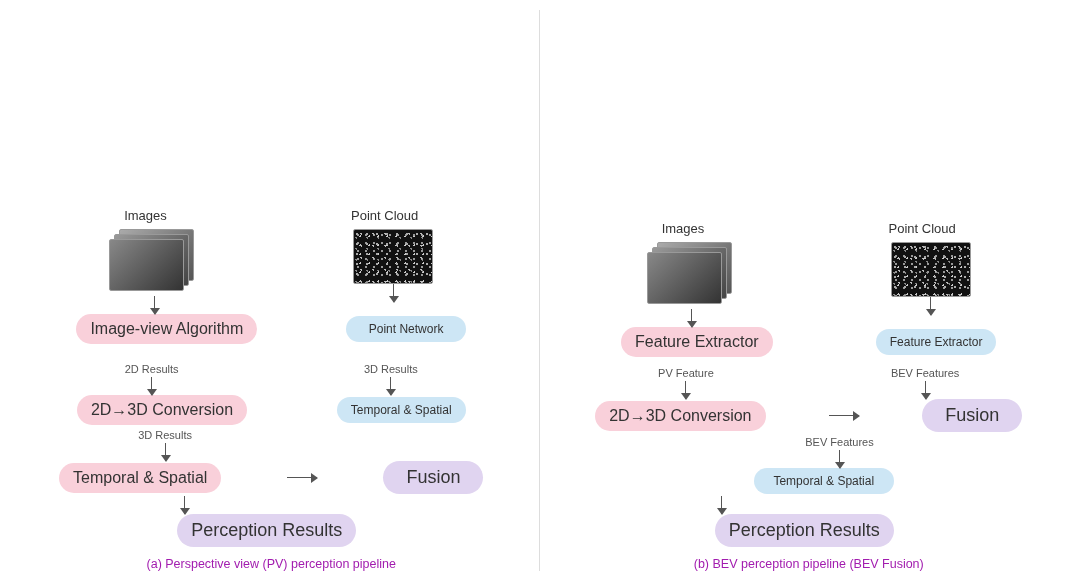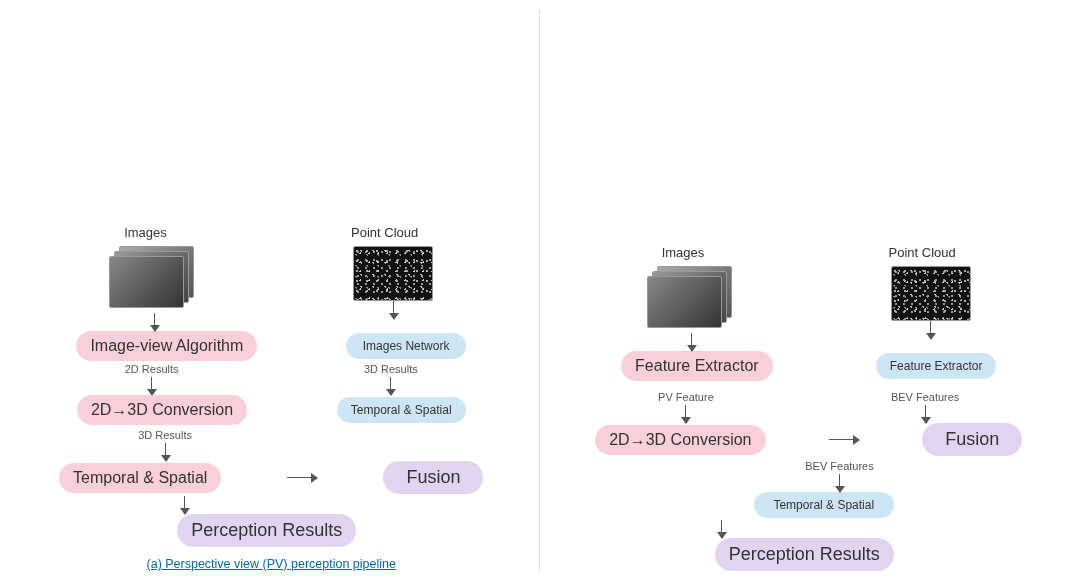--- a/index.html
+++ b/index.html
@@ -145,24 +145,23 @@
       width: 46%;
     }
 
     .diag-b {
       width: 46%;
     }
 
     
     .bottom-caption {
       font-size: 12.5px;
-      color: #0369a1;
+      color: #a21caf;
       margin-top: 8px;
       text-align: center;
-      text-decoration: underline;
     }
   </style>
 </head>
 <body>
 
 <div class="diagrams-container">
 
   <div class="diagram diag-a">
 
     <div style="display:flex; width:100%; justify-content:space-around; margin-bottom:6px;">
@@ -191,25 +190,25 @@
         </div>
         <div class="arrow-down"></div>
       </div>
     </div>
 
     <div style="display:flex; width:100%; justify-content:space-around; align-items:center; margin-bottom:0;">
       <div class="box-pink">
         <span>Image-view Algorithm</span>
       </div>
       <div class="box-blue">
-        <span>Images Network</span>
-      </div>
-    </div>
-
-    <div style="display:flex; width:100%; justify-content:space-around; align-items:flex-start; margin-top:0;">
+        <span>Point Network</span>
+      </div>
+    </div>
+
+    <div style="display:flex; width:100%; justify-content:space-around; align-items:flex-start; margin-top:17px;">
       <div style="display:flex; flex-direction:column; align-items:center;">
         <div class="label-small">
           <span>2D Results</span>
         </div>
         <div class="arrow-down"></div>
       </div>
       <div style="display:flex; flex-direction:column; align-items:center;">
         <div class="label-small">
           <span>3D Results</span>
         </div>
@@ -345,16 +344,19 @@
     <div style="display:flex; width:100%; justify-content:flex-end; padding-right: calc(50% - 65px); margin-top:2px;">
       <div class="arrow-down"></div>
     </div>
 
     <div style="display:flex; width:100%; justify-content:flex-end; padding-right: calc(50% - 85px);">
       <div class="box-purple" style="min-width:140px; text-align:center;">
         <span>Perception Results</span>
       </div>
     </div>
 
+    <div class="bottom-caption" style="margin-top:10px;">
+      <span>(b) BEV perception pipeline (BEV Fusion)</span>
+    </div>
 
   </div>
 
 </div>
 
 </body></html>

